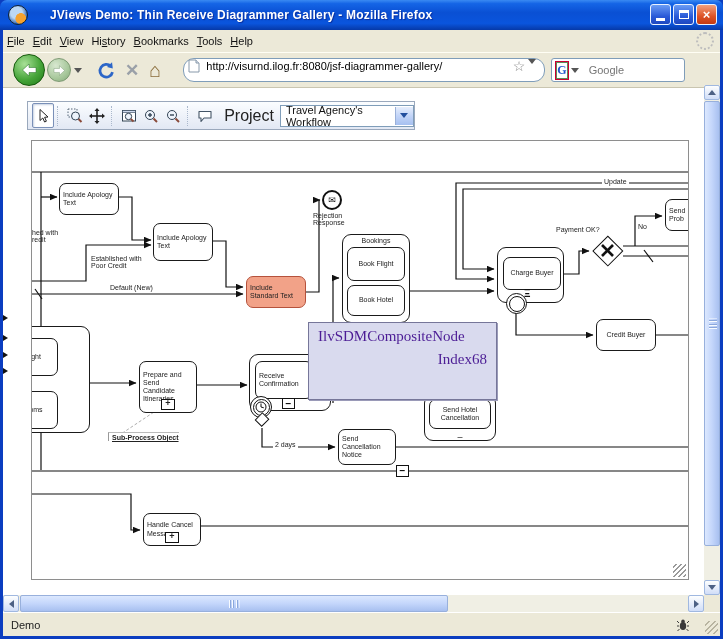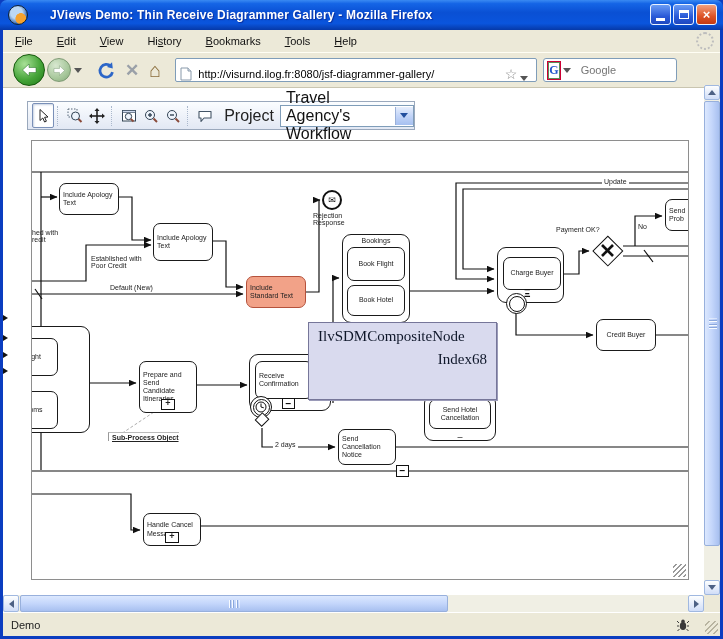--- a/index.html
+++ b/index.html
@@ -17,50 +17,50 @@
     text-shadow:1px 1px 1px #0a2f9e;letter-spacing:.2px;}
   .winbtns{position:absolute;right:6px;top:4px;display:flex;gap:2px;}
   .wbtn{width:21px;height:21px;border-radius:3px;border:1px solid #eaf2ff;
     display:flex;align-items:center;justify-content:center;color:#fff;font-size:13px;
     font-weight:bold;background:linear-gradient(180deg,#6a9cf4,#2a5ad8 60%,#1e48c0);box-sizing:border-box;}
   .wbtn.close{background:linear-gradient(180deg,#f2a07c,#dd5226 60%,#c23a12);}
   .wbtn .minbar{width:9px;height:3px;background:#fff;margin-top:9px;}
   .wbtn .maxbox{width:10px;height:9px;border:1px solid #fff;border-top:3px solid #fff;box-sizing:border-box;}
   
   .menubar{left:3px;top:30px;width:717px;height:22px;background:#ece9d8;display:flex;align-items:center;font-size:11px;color:#111;}
-  .menubar span.mi{padding:3px 12px;cursor:default;}
+  .menubar span.mi{padding:3px 4px;cursor:default;}
   .throbber{position:absolute;right:6px;top:2px;width:14px;height:14px;border:2px dotted #bdbdbd;border-radius:50%;}
   .navbar{left:3px;top:52px;width:717px;height:36px;background:#ece9d8;
     border-top:1px solid #fffef4;border-bottom:1px solid #c9c5b0;display:flex;align-items:center;box-sizing:border-box;}
   .navcirc{border-radius:50%;display:flex;align-items:center;justify-content:center;}
   .back{width:30px;height:30px;margin-left:10px;background:radial-gradient(circle at 35% 30%,#a8e096,#47a53a 55%,#1e7a14);border:1px solid #16590e;}
   .fwd{width:22px;height:22px;margin-left:2px;background:radial-gradient(circle at 35% 30%,#d8e8d0,#a8c89c 60%,#84a878);border:1px solid #7e9a74;}
   .caret{width:0;height:0;border-left:4px solid transparent;border-right:4px solid transparent;border-top:5px solid #555;margin:0 4px 0 3px;}
   .navico{margin-left:10px;display:flex;align-items:center;}
   .stop-x{font-size:17px;font-weight:bold;color:#9aa0a8;}
   .home{font-size:20px;color:#8a6d3b;font-weight:bold;line-height:1;}
-  .urlfield{margin-left:14px;width:362px;height:24px;background:#fff;border:1px solid #7f9db9;border-radius:2px;
-    display:flex;align-items:flex-end;padding:0 4px;box-sizing:border-box;}
+  .urlfield{margin-left:22px;width:362px;height:24px;background:#fff;border:1px solid #7f9db9;border-radius:11px;
+    display:flex;align-items:flex-start;padding:0 4px;box-sizing:border-box;}
   .urlfield input{flex:1;border:none;outline:none;font-size:11px;color:#000;margin-left:4px;font-family:"Liberation Sans",sans-serif;background:transparent;}
   .star{font-size:14px;color:#888;line-height:1;}
   .searchfield{margin-left:6px;width:134px;height:24px;background:#fff;border:1px solid #7f9db9;border-radius:3px;
     display:flex;align-items:center;padding:0 4px;box-sizing:border-box;}
   .glogo{width:15px;height:15px;border:1px solid #5a8c5a;outline:1px solid #c03;display:flex;align-items:center;justify-content:center;
     font-family:"Liberation Serif",serif;font-weight:bold;color:#2255cc;font-size:12px;background:#fff;}
   .searchfield input{flex:1;border:none;outline:none;font-size:11px;color:#9a9a9a;margin-left:4px;background:transparent;font-family:"Liberation Sans",sans-serif;}
   
   .page{left:3px;top:88px;width:701px;height:507px;background:#fff;}
   .jtoolbar{left:27px;top:101px;width:388px;height:29px;background:linear-gradient(180deg,#fbfdff,#e2e8f4);
     border:1px solid #9aa8bc;display:flex;align-items:center;padding-left:4px;box-sizing:border-box;}
   .tbtn{width:23px;height:23px;display:flex;align-items:center;justify-content:center;border:1px solid transparent;border-radius:2px;}
   .tbtn.sel{background:#fff;border:1px solid #7a90b8;box-shadow:inset 1px 1px 2px #c8d2e2;}
   .tsep{width:7px;height:20px;border-left:1px dotted #aab8cc;margin-left:3px;}
   .proj-label{font-size:16px;color:#222;margin:0 6px 0 8px;}
   .combo{width:152px;height:20px;border:1px solid #7f9db9;background:#fff;display:flex;align-items:center;position:relative;}
-  .combo .val{font-size:16px;color:#111;padding-left:5px;flex:1;}
+  .combo .val{font-size:11px;color:#111;padding-left:5px;flex:1;}
   .combo-btn{width:17px;height:18px;background:linear-gradient(180deg,#e6eefc,#c2d4f8 50%,#a6c0f0);
     border-left:1px solid #9ab0d8;display:flex;align-items:center;justify-content:center;}
   .combo-btn i{width:0;height:0;border-left:4px solid transparent;border-right:4px solid transparent;border-top:5px solid #234f9e;}
   
   .diagram{left:31px;top:140px;width:656px;height:438px;border:1px solid #8e8e8e;background:#fff;overflow:hidden;}
   .diagram svg.edges{position:absolute;left:0;top:0;}
   .node{position:absolute;border:1.3px solid #1a1a1a;border-radius:7px;background:#fff;
     display:flex;align-items:center;font-size:7px;line-height:1.15;padding:2px 3px;box-sizing:border-box;color:#222;}
   .node.c{justify-content:center;text-align:center;}
   .node.salmon{background:#f2a288;border-color:#b5523c;}
@@ -81,21 +81,21 @@
   .mbox{position:absolute;border:1px solid #111;background:#fff;font-size:10px;line-height:9px;text-align:center;font-weight:bold;box-sizing:border-box;}
   .mlines{position:absolute;font-size:10px;font-weight:bold;line-height:10px;color:#111;}
   .dl{position:absolute;font-size:7px;color:#222;white-space:pre-line;}
   .dl.bg{background:#fff;padding:0 2px;}
   .dl.ann{font-size:7px;font-weight:bold;text-decoration:underline;border-left:1px solid #999;border-top:1px solid #bbb;
     padding:1px 0 0 3px;background:#fff;white-space:nowrap;}
   .dresize{position:absolute;right:2px;bottom:2px;width:13px;height:13px;
     background:repeating-linear-gradient(135deg,transparent 0 2px,#9a9a9a 2px 3.5px);}
   
   .tooltip{left:308px;top:322px;width:189px;height:78px;background:#d9daee;border:1px solid #767699;
-    box-shadow:1px 1px 0 #9a9ab8;font-family:"Liberation Serif",serif;font-size:15px;color:#0f172a;
+    box-shadow:1px 1px 0 #9a9ab8;font-family:"Liberation Serif",serif;font-size:15px;color:#4c1d95;
     padding:5px 9px;box-sizing:border-box;z-index:30;}
   .tt-title{margin-bottom:3px;}
   .tt-row{display:flex;justify-content:flex-end;line-height:1.55;}
   
   .vscroll{left:704px;top:85px;width:16px;height:510px;background:#f0efe4;}
   .hscroll{left:3px;top:595px;width:701px;height:17px;background:#f0efe4;}
   .corner{left:704px;top:595px;width:16px;height:17px;background:#ece9d8;}
   .sbtn{position:absolute;background:linear-gradient(180deg,#fdfefe,#d0ddf8);border:1px solid #a0b8e0;border-radius:2px;
     display:flex;align-items:center;justify-content:center;box-sizing:border-box;}
   .tri{width:0;height:0;}

